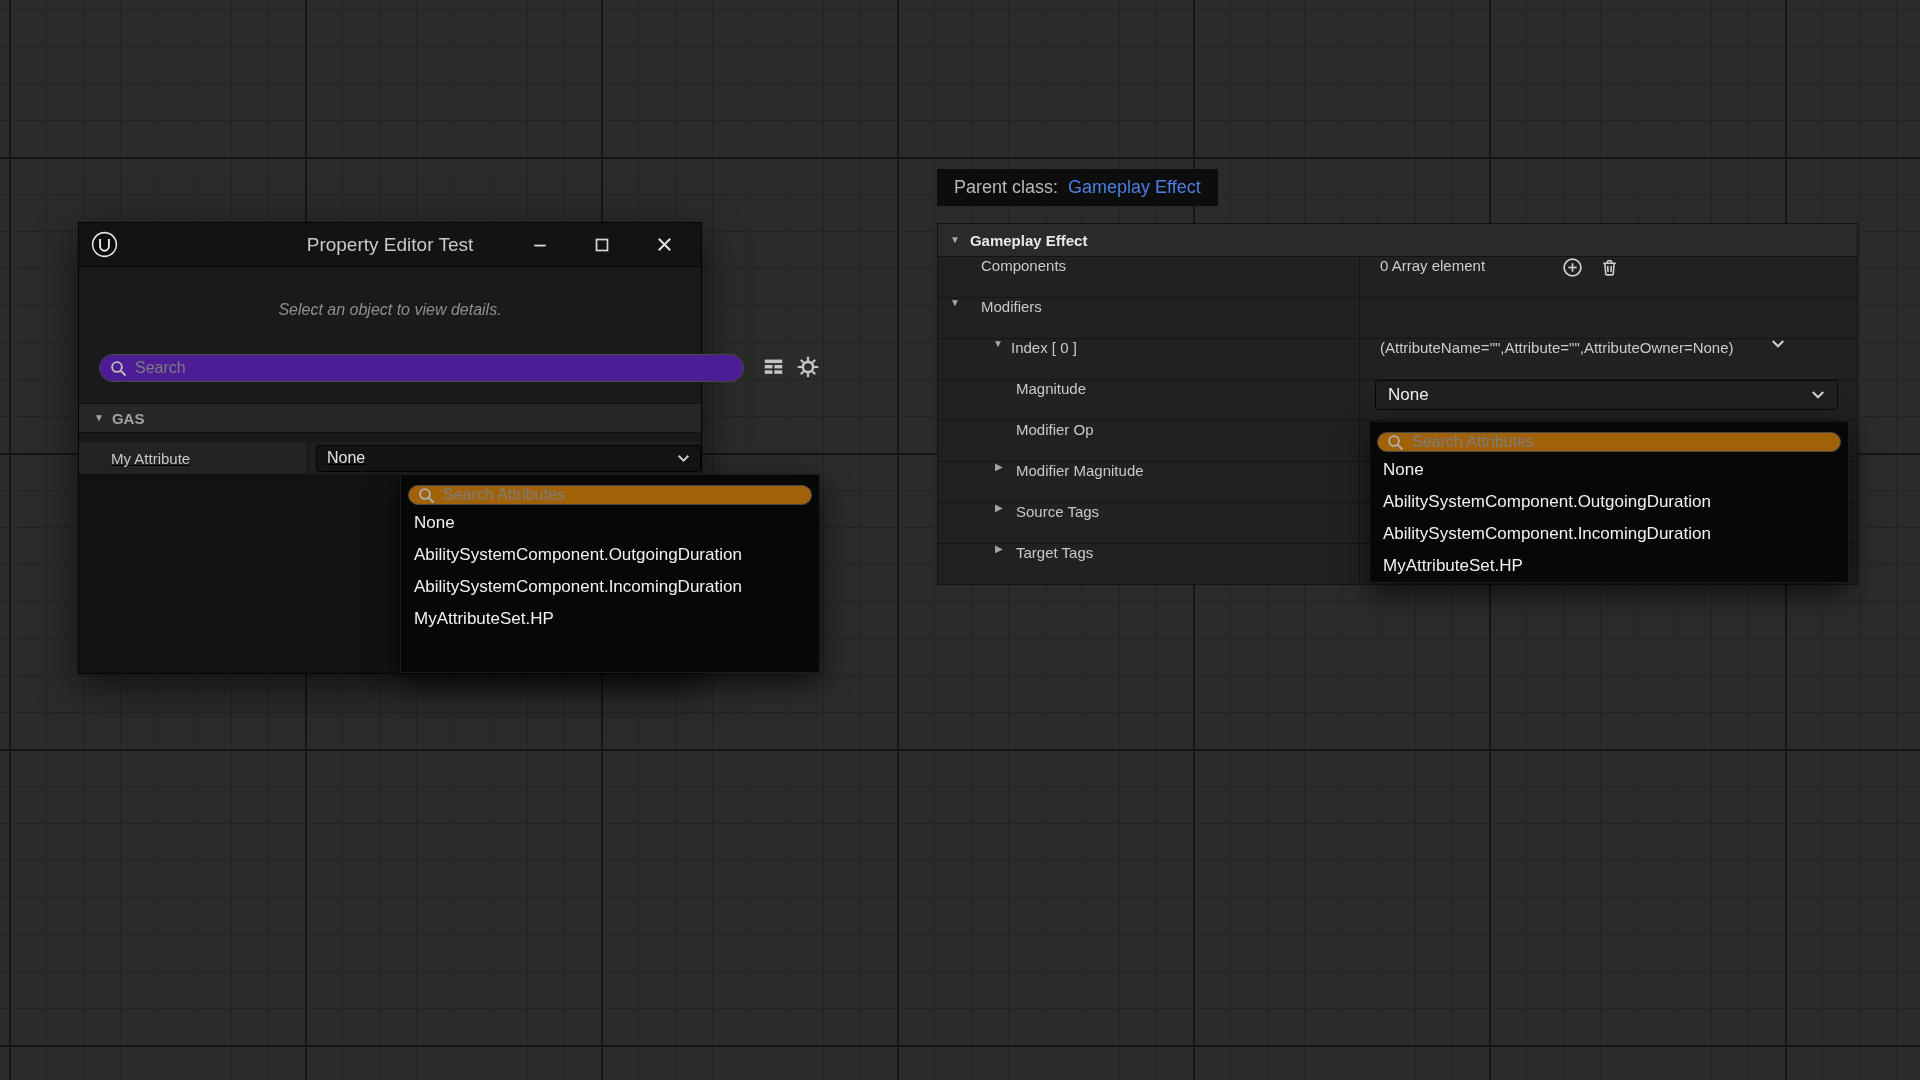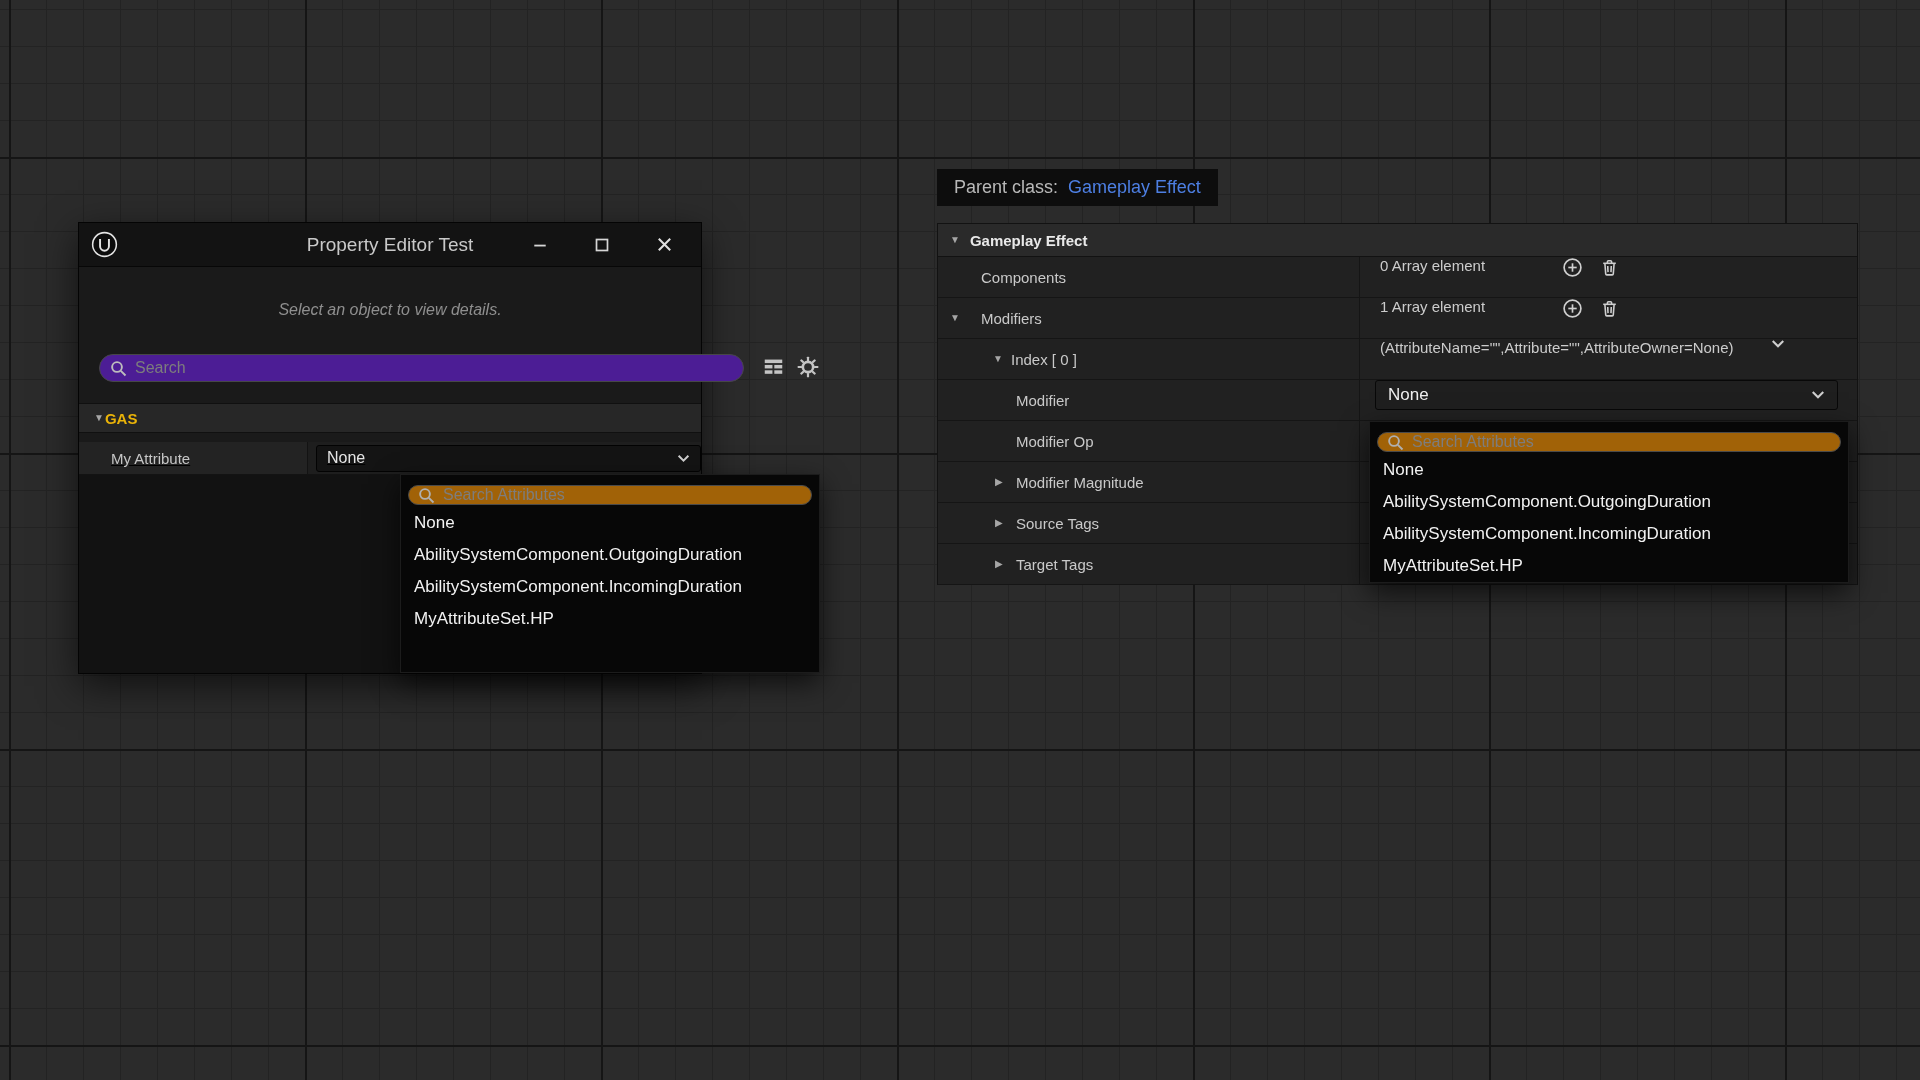--- a/index.html
+++ b/index.html
@@ -52,21 +52,21 @@
   .icon-table-btn{ top:134px; left:684px; }
   .icon-gear-btn{ top:133px; left:718px; }
 
   .cat-header{
     position:absolute; top:180px; left:0; right:0; height:30px;
     background:#272727; border-top:1px solid #101010; border-bottom:1px solid #101010;
     display:flex; align-items:center;
   }
   .tri{ color:#a6a6a6; font-size:10px; line-height:1; }
   .cat-header .tri{ margin-left:15px; }
-  .cat-header .cat-label{ margin-left:1px; color:#eab308; font-weight:bold; font-size:15px; }
+  .cat-header .cat-label{ margin-left:8px; color:#a3a3a3; font-weight:bold; font-size:15px; }
 
   .prop-row{ position:absolute; top:219px; left:0; right:0; height:33px; display:flex;text-decoration:underline; }
   .prop-name{
     width:314px; background:#232323; border-right:1px solid #131313; border-bottom:1px solid #131313;
     display:flex; align-items:center; padding-left:32px; color:#c6c6c6; font-size:15px;
   }
   .prop-value{ flex:1; background:#1e1e1e; border-bottom:1px solid #131313; display:flex; align-items:center; }
   .combo{
     margin-left:8px; width:385px; height:27px; background:#141414;
     border:1px solid #030303; border-radius:3px; display:flex; align-items:center;
@@ -97,21 +97,21 @@
   .parent-badge .lbl{ color:#b9b9b9; font-size:18px; }
   .parent-badge .val{ color:#4d7fe3; font-size:18px; margin-left:10px; }
 
   
   .details{ position:absolute; left:937px; top:223px; width:921px; z-index:3; border:1px solid #121212; border-bottom:none; }
   .d-header{ height:33px; background:#2a2a2a; border-bottom:1px solid #121212; display:flex; align-items:center; }
   .d-header .tri{ margin-left:12px; }
   .d-header .d-cat{ margin-left:10px; color:#e9e9e9; font-weight:bold; font-size:15px; }
   .d-row{ height:41px; display:flex; background:#212121; border-bottom:1px solid #151515; }
   .d-name{
-    width:422px; border-right:1px solid #151515; display:flex; align-items:center;
+    width:422px; border-right:1px solid #151515; display:flex; 
     color:#c9c9c9; font-size:15px; position:relative;
   }
   .d-name .row-label{ pointer-events:none; }
   .pad-top{ padding-left:43px; }
   .pad-n1{ padding-left:73px; }
   .pad-n2{ padding-left:78px; }
   .tri-abs-12{ position:absolute; left:12px; }
   .tri-abs-55{ position:absolute; left:55px; }
   .tri-abs-57{ position:absolute; left:57px; }
   .d-val{ flex:1; display:flex; color:#cccccc; font-size:15px; position:relative; padding-left:20px; }
@@ -272,59 +272,40 @@
             </svg>
         </span>
       </div>
     </div>
 
     <div class="d-row">
       <div class="d-name pad-top">
         <span class="tri tri-abs-12">▼</span>
         <span class="row-label">Modifiers</span>
       </div>
-      <div class="d-val">
-        <span>1 Array element</span>
-        <span class="icon-plus">
-          <svg viewBox="0 0 20 20" width="21" height="21">
-              <circle cx="10" cy="10" r="8" fill="none" stroke="#cfcfcf" stroke-width="1.6"></circle>
-              <line x1="10" y1="6" x2="10" y2="14" stroke="#cfcfcf" stroke-width="1.6"></line>
-              <line x1="6" y1="10" x2="14" y2="10" stroke="#cfcfcf" stroke-width="1.6"></line>
-            </svg>
-        </span>
-        <span class="icon-trash">
-          <svg viewBox="0 0 20 20" width="21" height="21" fill="none" stroke="#cfcfcf" stroke-width="1.5">
-              <path d="M4 6 L16 6"></path>
-              <path d="M8 6 V4.6 a1 1 0 0 1 1-1 h2 a1 1 0 0 1 1 1 V6"></path>
-              <path d="M5.6 6 L6.4 16.1 a1 1 0 0 0 1 .9 h5.2 a1 1 0 0 0 1-.9 L14.4 6"></path>
-              <line x1="8.3" y1="8.6" x2="8.6" y2="14.4"></line>
-              <line x1="11.7" y1="8.6" x2="11.4" y2="14.4"></line>
-            </svg>
-        </span>
-      </div>
     </div>
 
     <div class="d-row">
       <div class="d-name pad-n1">
         <span class="tri tri-abs-55">▼</span>
         <span class="row-label">Index [ 0 ]</span>
       </div>
       <div class="d-val">
         <span class="struct-text">(AttributeName="",Attribute="",AttributeOwner=None)</span>
         <span class="chev-abs">
           <svg viewBox="0 0 12 8" width="14" height="10">
               <path d="M1.5 1.5 L6 6 L10.5 1.5" fill="none" stroke="#cfcfcf" stroke-width="1.8"></path>
             </svg>
         </span>
       </div>
     </div>
 
     <div class="d-row">
       <div class="d-name pad-n2">
-          <span class="row-label">Modifier</span>
+          <span class="row-label">Magnitude</span>
         </div>
       <div class="d-val combo-cell">
         <div class="combo-right">
           <span>None</span>
           <span class="chev">
             <svg viewBox="0 0 12 8" width="14" height="10">
                 <path d="M1.5 1.5 L6 6 L10.5 1.5" fill="none" stroke="#cfcfcf" stroke-width="1.8"></path>
               </svg>
           </span>
         </div>

